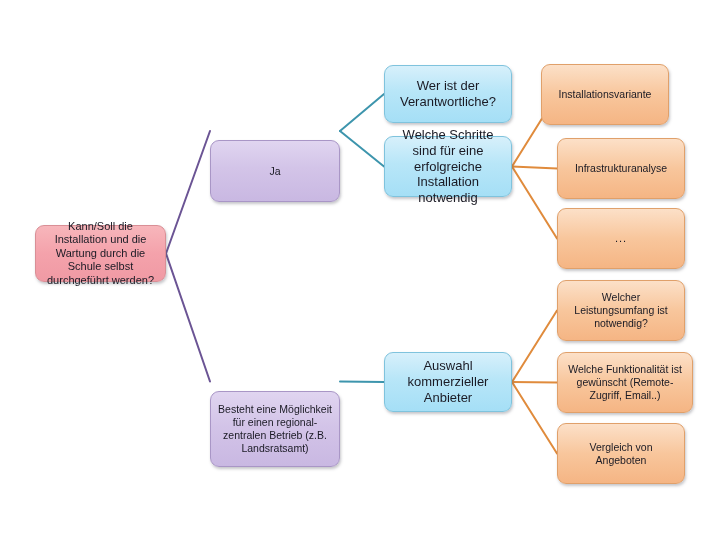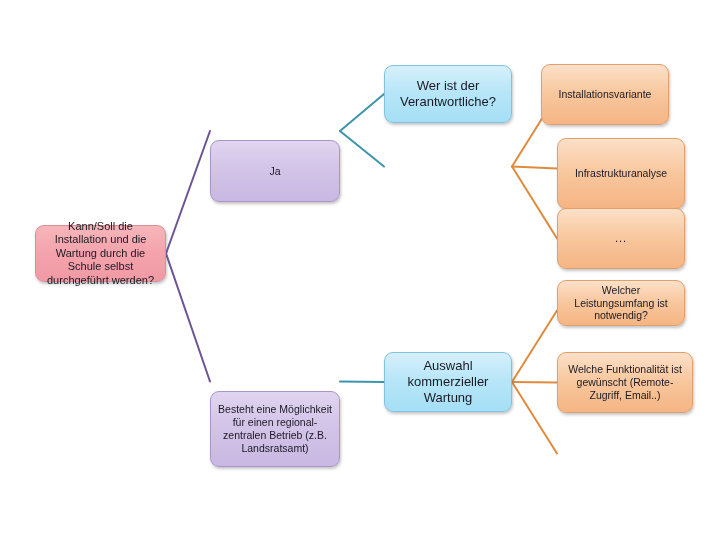--- a/index.html
+++ b/index.html
@@ -113,39 +113,45 @@
   </div>
 
   <div class="node purple" id="n-regional" style="left: 210px; top: 351px; width: 130px; height: 76px;">
     <span class="node-text">Besteht eine Möglichkeit für einen regional-zentralen Betrieb (z.B. Landsratsamt)</span>
   </div>
 
   <div class="node blue" id="n-verantwortliche" style="left: 384px; top: 65px; width: 128px; height: 58px;">
     <span class="node-text">Wer ist der Verantwortliche?</span>
   </div>
 
+  <div class="node blue" id="n-schritte" style="left: 384px; top: 136px; width: 128px; height: 61px;">
+    <span class="node-text">Welche Schritte sind für eine erfolgreiche Installation notwendig</span>
+  </div>
 
   <div class="node blue" id="n-auswahl" style="left: 384px; top: 352px; width: 128px; height: 60px;">
-    <span class="node-text">Auswahl kommerzieller Wartung</span>
+    <span class="node-text">Auswahl kommerzieller Anbieter</span>
   </div>
 
   <div class="node orange" id="n-installationsvariante" style="left: 541px; top: 64px; width: 128px; height: 61px;">
     <span class="node-text">Installationsvariante</span>
   </div>
 
-  <div class="node orange" id="n-infrastrukturanalyse" style="left: 557px; top: 138px; width: 128px; height: 71px;">
+  <div class="node orange" id="n-infrastrukturanalyse" style="left: 557px; top: 138px; width: 128px; height: 61px;">
     <span class="node-text">Infrastrukturanalyse</span>
   </div>
 
   <div class="node orange ellipsis" id="n-etc" style="left: 557px; top: 208px; width: 128px; height: 61px;">
     <span class="node-text">...</span>
   </div>
 
-  <div class="node orange" id="n-leistungsumfang" style="left: 557px; top: 280px; width: 128px; height: 46px;">
+  <div class="node orange" id="n-leistungsumfang" style="left: 557px; top: 280px; width: 128px; height: 61px;">
     <span class="node-text">Welcher Leistungsumfang ist notwendig?</span>
   </div>
 
   <div class="node orange" id="n-funktionalitaet" style="left: 557px; top: 352px; width: 136px; height: 61px;">
     <span class="node-text">Welche Funktionalität ist gewünscht (Remote-Zugriff, Email..)</span>
   </div>
 
+  <div class="node orange" id="n-vergleich" style="left: 557px; top: 423px; width: 128px; height: 61px;">
+    <span class="node-text">Vergleich von Angeboten</span>
+  </div>
 
 </div>
 
 </body></html>

